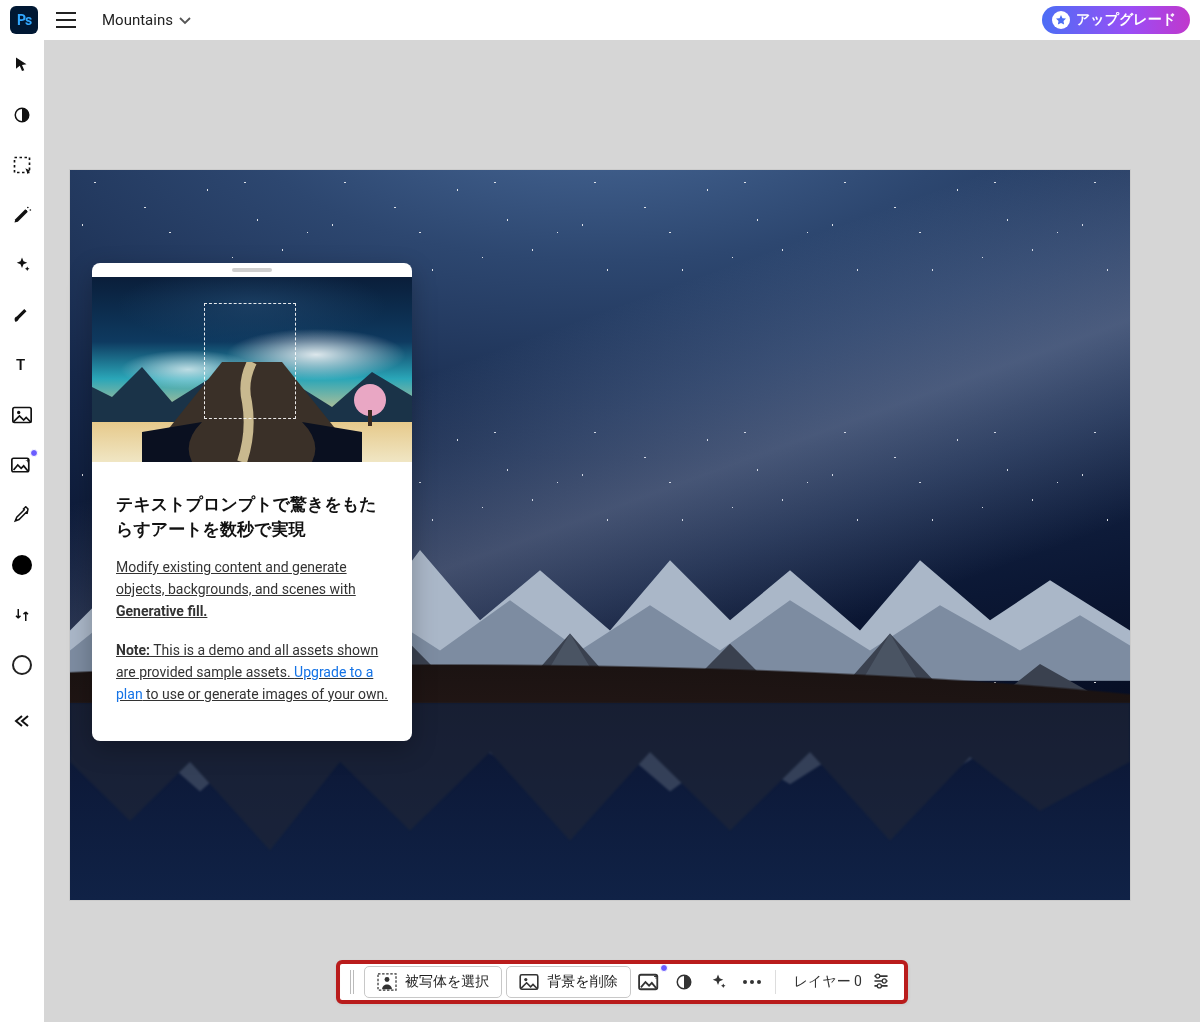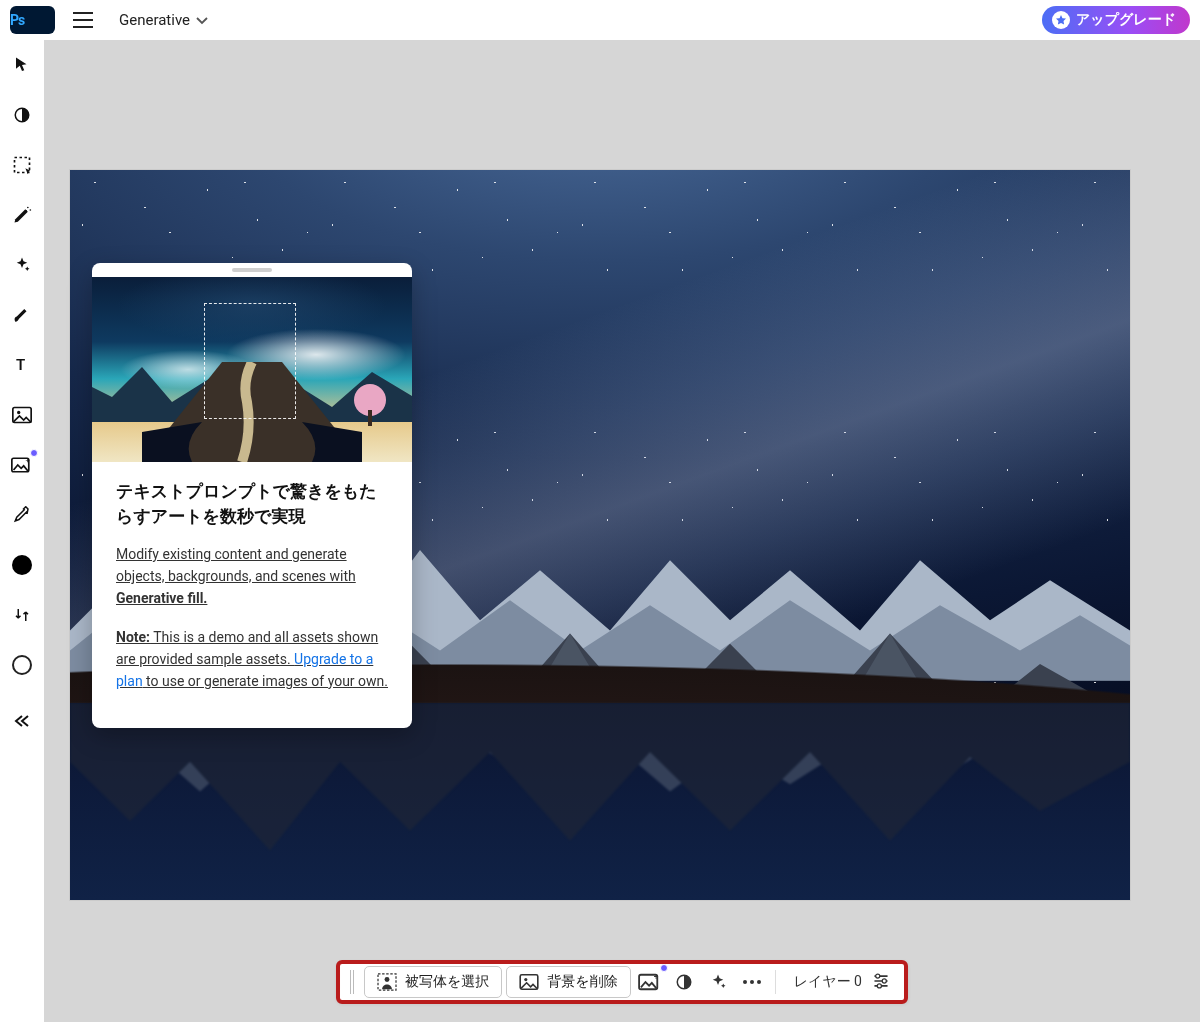--- a/index.html
+++ b/index.html
@@ -1,20 +1,20 @@
 <!DOCTYPE html>
 <html><head>
 <meta charset="utf-8">
 <style>
   * { box-sizing: border-box; margin: 0; padding: 0; font-family: -apple-system, BlinkMacSystemFont, "Segoe UI", Roboto, sans-serif; }
   html, body { width: 1200px; height: 1022px; overflow: hidden; background: #fff; }
 
   
   .topbar { position: absolute; top: 0; left: 0; right: 0; height: 40px; background: #fff; display: flex; align-items: center; padding: 0 10px; z-index: 100; }
-  .ps-logo { width: 45px; height: 28px; background: #001833; border-radius: 6px; display:flex; align-items:center; color:#31a8ff; font-weight:700; font-size:14px; letter-spacing:-1px;}
+  .ps-logo { width: 28px; height: 28px; background: #001833; border-radius: 6px; display:flex; align-items:center; justify-content:center; color:#31a8ff; font-weight:700; font-size:14px; letter-spacing:-1px;}
   .hamburger { margin-left: 18px; cursor:pointer; }
   .hamburger svg { display:block; }
   .filename { margin-left: 26px; font-size: 15px; color:#222; display:flex; align-items:center; gap:6px; cursor:pointer;}
   .filename svg { margin-top:2px; }
   .upgrade-btn { margin-left:auto; background: linear-gradient(90deg,#4c6ef5 0%, #9b4df5 60%, #c038cc 100%); color:#fff; font-weight:700; font-size:14px; padding:5px 14px 5px 10px; border-radius:16px; display:flex; align-items:flex-start; gap:6px; cursor:pointer; border:none;}
   .star-icon { width:18px; height:18px; background:#fff; border-radius:50%; display:flex; align-items:center; justify-content:center;}
   .star-icon svg { display:block; }
 
   
   .toolstrip { position:absolute; top:40px; left:0; width:44px; bottom:0; background:#fff; display:flex; flex-direction:column; align-items:center; padding-top:12px; gap:24px; z-index:50;}
@@ -75,21 +75,21 @@
   .hero-sky{ position:absolute; inset:0; background:linear-gradient(180deg,#0a1e3a 0%, #0e3a60 35%, #2aa6b8 55%, #e6c98a 78%, #f0e6c4 100%);}
   .hero-clouds{ position:absolute; inset:0; background:
     radial-gradient(40% 20% at 70% 42%, rgba(255,255,255,0.85) 0%, rgba(255,255,255,0) 70%),
     radial-gradient(30% 15% at 30% 50%, rgba(255,255,255,0.7) 0%, rgba(255,255,255,0) 70%),
     radial-gradient(60% 30% at 50% 15%, rgba(40,80,120,0.5) 0%, rgba(0,0,0,0) 70%);}
   .hero-mtn-l{ position:absolute; left:-10px; bottom:40px; width:170px; height:70px;}
   .hero-mtn-r{ position:absolute; right:-10px; bottom:40px; width:170px; height:70px;}
   .hero-road{ position:absolute; left:50%; bottom:0; width:220px; height:100px; transform:translateX(-50%);}
   .hero-tree{ position:absolute; right:18px; bottom:34px; width:48px; height:48px;}
   .marquee { position:absolute; top:26px; left:112px; width:92px; height:116px; border:1.5px dashed rgba(255,255,255,0.9);}
-  .pop-body { padding:17px 24px 18px; }
+  .pop-body { padding:30px 24px 18px; }
   .pop-title { font-size:17px; font-weight:700; color:#111; line-height:1.45; margin-bottom:16px;}
   .pop-text { font-size:14px; color:#333; line-height:1.55; margin-bottom:18px;text-decoration:underline;}
   .pop-text b { font-weight:700;}
   .pop-text a { color:#1473e6; text-decoration:none;}
   .pop-footer { display:flex; align-items:center; gap:12px; padding-top:6px;}
   .step { font-size:13px; color:#555; margin-right:auto;}
   .btn-outline { background:#fff; border:1.5px solid #333; color:#222; font-size:14px; font-weight:500; padding:6px 16px; border-radius:18px; cursor:pointer;}
   .btn-outline.bold { border-width:2px; font-weight:600; padding:6px 18px;}
 
   .badge-dot { position:absolute; top:-3px; right:-3px; width:8px; height:8px; background:#6a5cff; border-radius:50%; border:1.5px solid #fff;}
@@ -100,21 +100,21 @@
 <div class="topbar">
   <div class="ps-logo">
       <span>Ps</span>
     </div>
   <div class="hamburger">
     <svg width="20" height="16" viewBox="0 0 20 16">
         <path d="M0 1h20M0 8h20M0 15h20" stroke="#222" stroke-width="2"></path>
       </svg>
   </div>
   <div class="filename">
-    <span>Generative</span>
+    <span>Mountains</span>
     <svg width="12" height="8" viewBox="0 0 12 8">
         <path d="M1 1l5 5 5-5" stroke="#555" stroke-width="1.8" fill="none"></path>
       </svg>
   </div>
   <button class="upgrade-btn">
     <span class="star-icon">
       <svg width="12" height="12" viewBox="0 0 24 24">
           <path fill="#4c6ef5" d="M12 2l2.9 6.3L22 9l-5 4.9 1.2 7.1L12 17.8 5.8 21 7 13.9 2 9l7.1-.7z"></path>
         </svg>
     </span>

